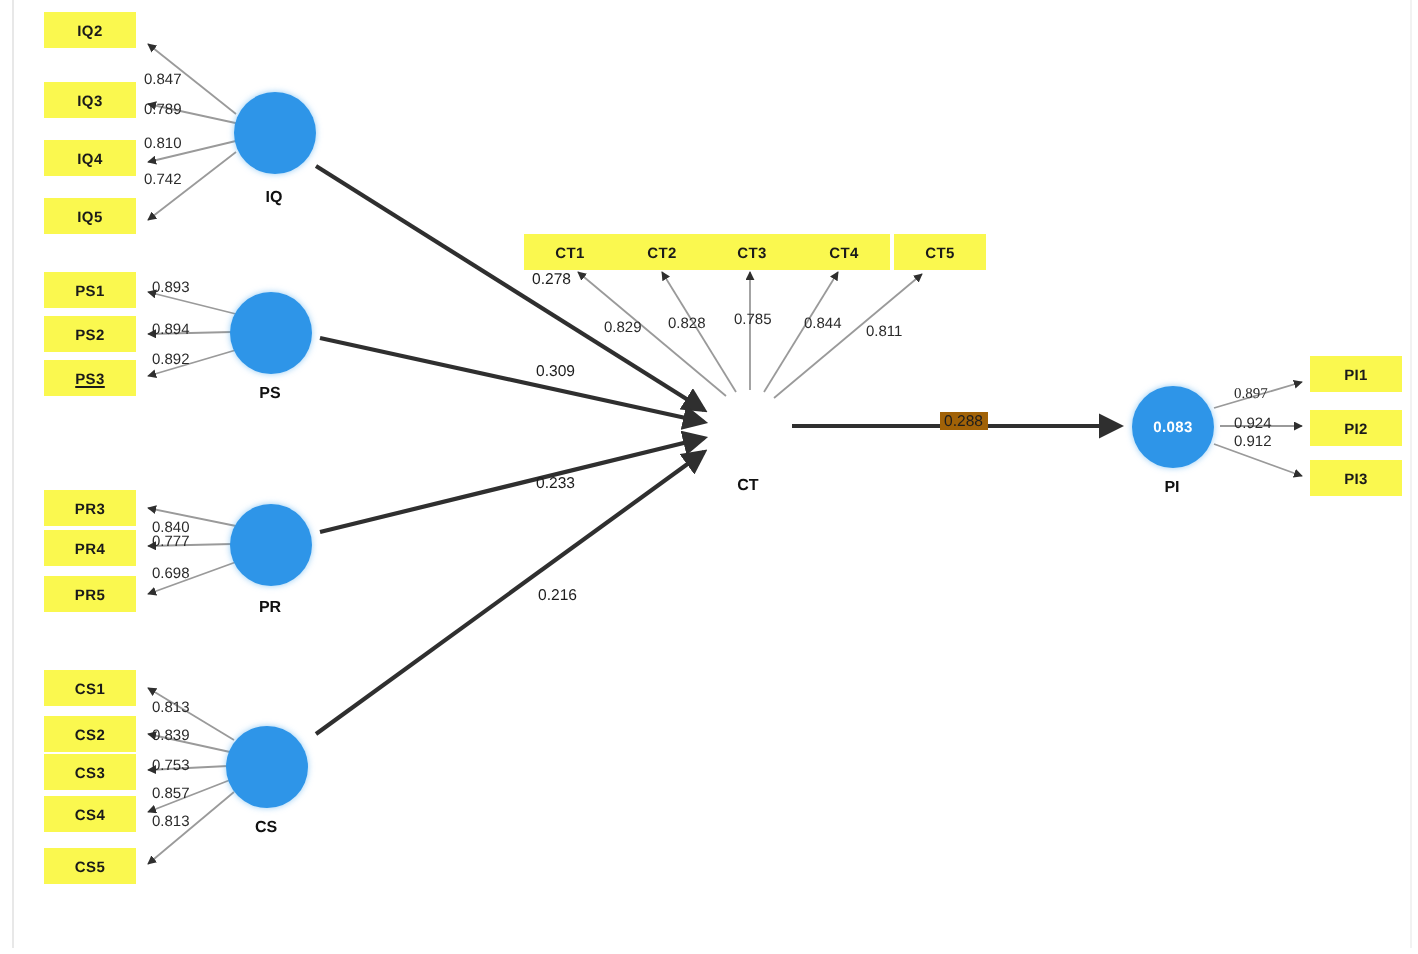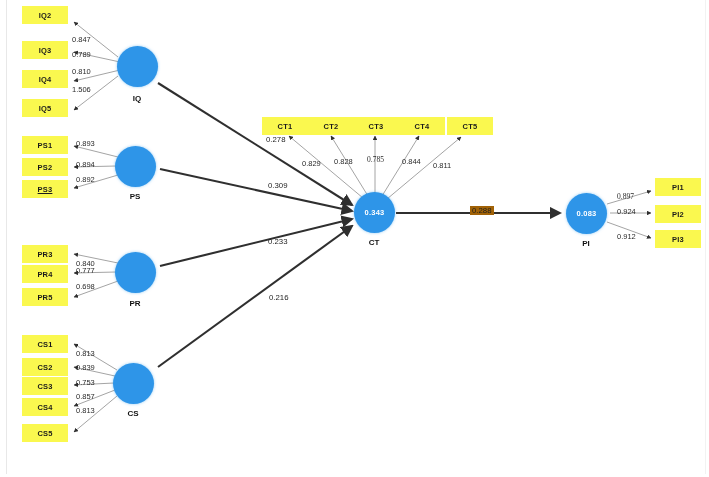--- a/index.html
+++ b/index.html
@@ -135,21 +135,21 @@
     </div>
 
   <div class="node-circle" style="left:117px;top:46px;">
       <span></span>
     </div>
   <div class="node-label" style="left:117px;top:94px;">IQ</div>
 
   <div class="coef" style="left:72px;top:35px;">0.847</div>
   <div class="coef" style="left:72px;top:50px;">0.789</div>
   <div class="coef" style="left:72px;top:67px;">0.810</div>
-  <div class="coef" style="left:72px;top:85px;">1.506</div>
+  <div class="coef" style="left:72px;top:85px;">0.742</div>
 
   <div class="ind-box" style="left:22px;top:136px;">
       <span>PS1</span>
     </div>
   <div class="ind-box" style="left:22px;top:158px;">
       <span>PS2</span>
     </div>
   <div class="ind-box" style="left:22px;top:180px;text-decoration:underline;">
       <span>PS3</span>
     </div>
@@ -218,49 +218,46 @@
   <div class="ind-box" style="left:353px;top:117px;">
       <span>CT3</span>
     </div>
   <div class="ind-box" style="left:399px;top:117px;">
       <span>CT4</span>
     </div>
   <div class="ind-box" style="left:447px;top:117px;">
       <span>CT5</span>
     </div>
 
-  <div class="node-circle" style="left:354px;top:192px;">
-      <span>0.343</span>
-    </div>
   <div class="node-label" style="left:354px;top:238px;">CT</div>
 
   <div class="coef" style="left:302px;top:159px;">0.829</div>
   <div class="coef" style="left:334px;top:157px;">0.828</div>
-  <div class="coef" style="left:367px;top:155px;font-family:Liberation Serif, serif;">0.785</div>
+  <div class="coef" style="left:367px;top:155px;">0.785</div>
   <div class="coef" style="left:402px;top:157px;">0.844</div>
   <div class="coef" style="left:433px;top:161px;">0.811</div>
 
   <div class="ind-box" style="left:655px;top:178px;">
       <span>PI1</span>
     </div>
   <div class="ind-box" style="left:655px;top:205px;">
       <span>PI2</span>
     </div>
   <div class="ind-box" style="left:655px;top:230px;">
       <span>PI3</span>
     </div>
 
   <div class="node-circle" style="left:566px;top:193px;">
       <span>0.083</span>
     </div>
   <div class="node-label" style="left:566px;top:239px;">PI</div>
 
   <div class="coef" style="left:617px;top:192px;font-family:Liberation Serif, serif;">0.897</div>
   <div class="coef" style="left:617px;top:207px;">0.924</div>
-  <div class="coef" style="left:617px;top:232px;">0.912</div>
+  <div class="coef" style="left:617px;top:216px;">0.912</div>
 
   <div class="coef big" style="left:240px;top:135px;">0.278</div>
   <div class="coef big" style="left:242px;top:181px;">0.309</div>
   <div class="coef big" style="left:242px;top:237px;">0.233</div>
   <div class="coef big" style="left:243px;top:293px;">0.216</div>
   <div class="coef big" style="left:470px;top:206px;background:#a16207;padding:0 2px;">0.288</div>
 
 </div>
 
 </body></html>

